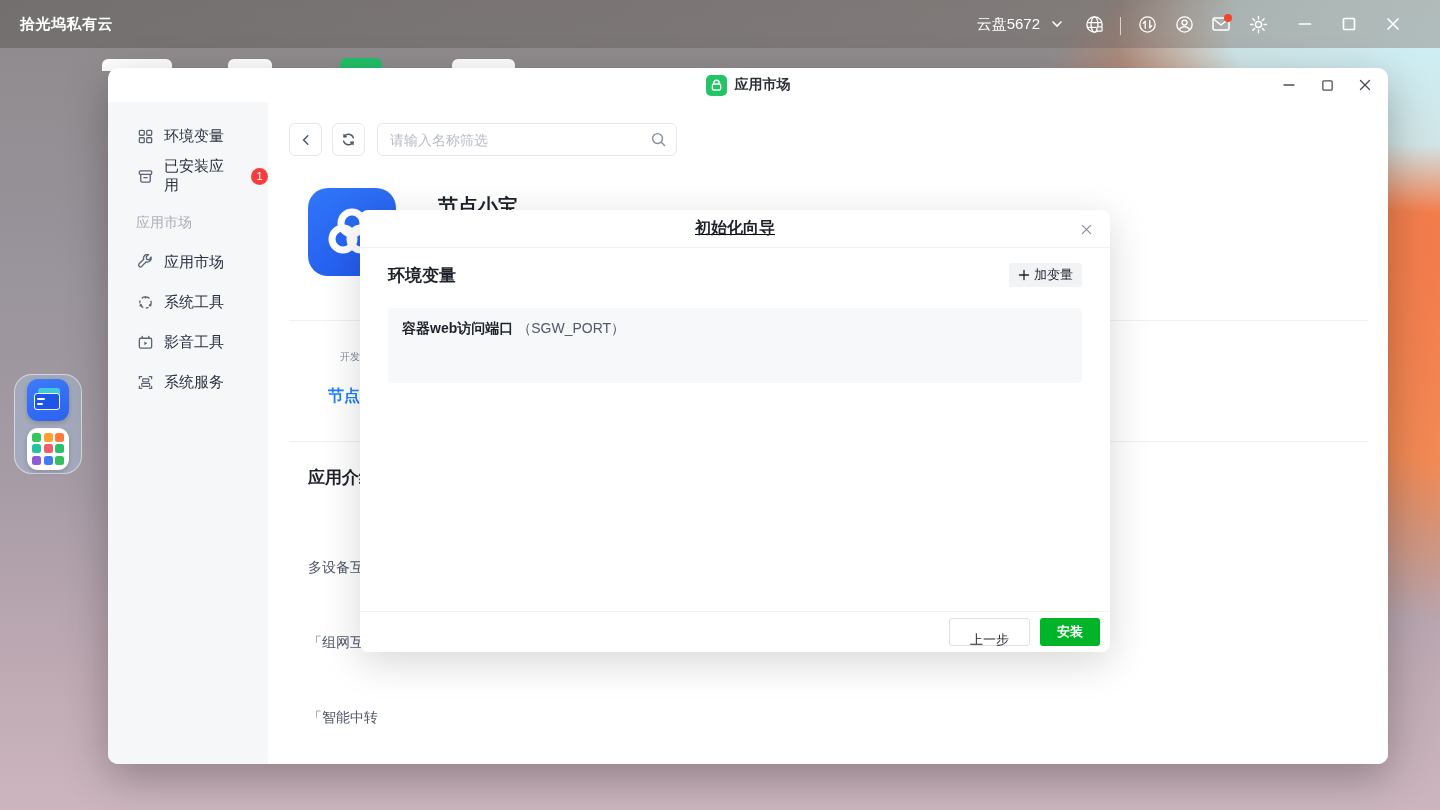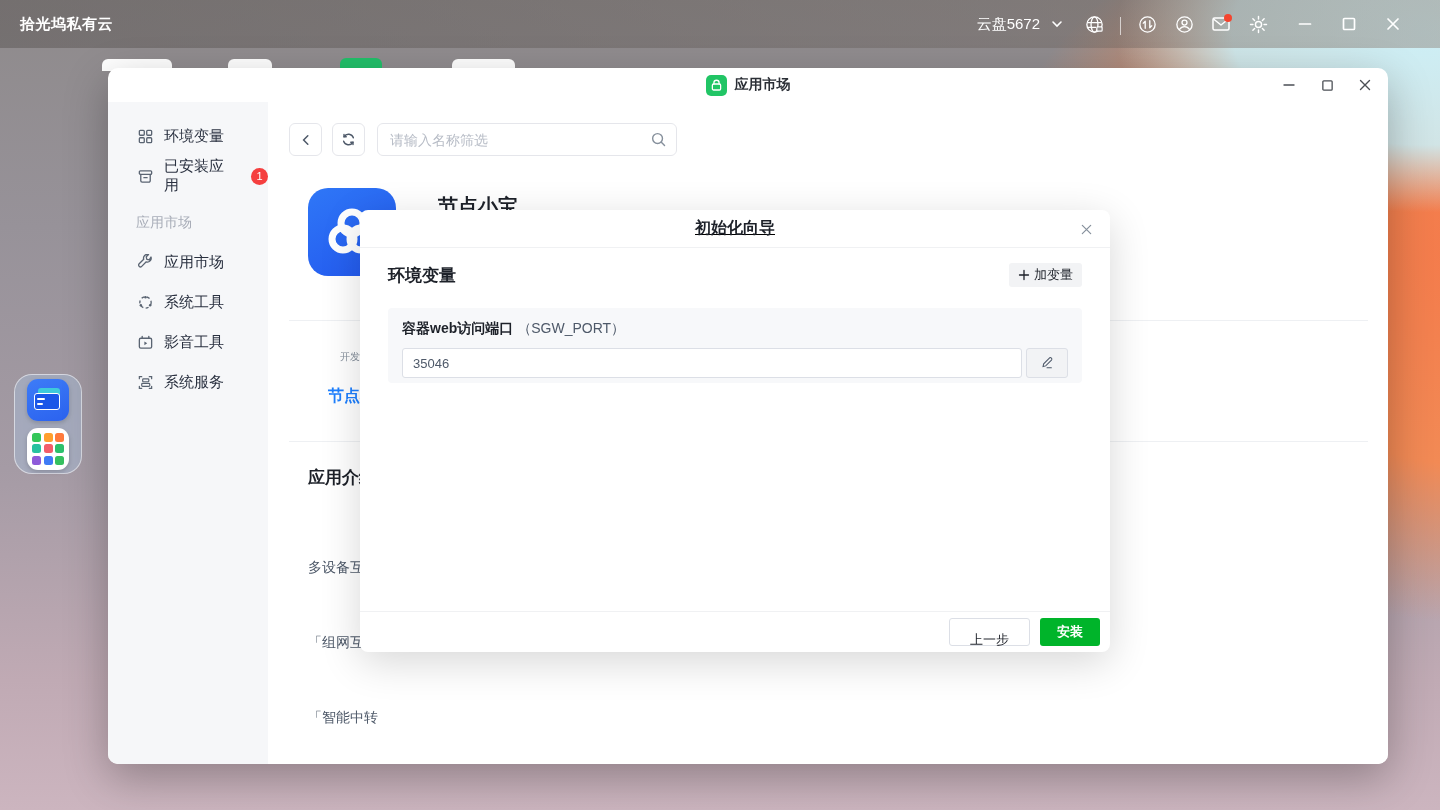--- a/index.html
+++ b/index.html
@@ -347,29 +347,20 @@
           <svg width="12" height="12" viewBox="0 0 12 12" stroke="#1d2129" stroke-width="1.3" stroke-linecap="round">
               <path d="M6 1.5v9M1.5 6h9"></path>
             </svg>
           <span>加变量</span>
         </button>
       </div>
       <div class="field-card">
         <div class="field-label">
           <b>容器web访问端口</b><span class="varname">（SGW_PORT）</span>
         </div>
-        <div class="input-row">
-          <input type="text" value="35046" style="">
-          <span class="edit-btn">
-            <svg width="14" height="14" viewBox="0 0 16 16" fill="none" stroke="#4e5969" stroke-width="1.2" stroke-linecap="round">
-                <path d="M10.7 2.3a1.7 1.7 0 0 1 2.4 2.4L6.5 11.3l-3 .7.7-3z"></path>
-                <path d="M8 13.5h5"></path>
-              </svg>
-          </span>
-        </div>
       </div>
     </div>
     <div class="modal-footer">
       <button class="btn-prev">上一步</button>
       <button class="btn-install">安装</button>
     </div>
   </div>
 
 </div>
 

